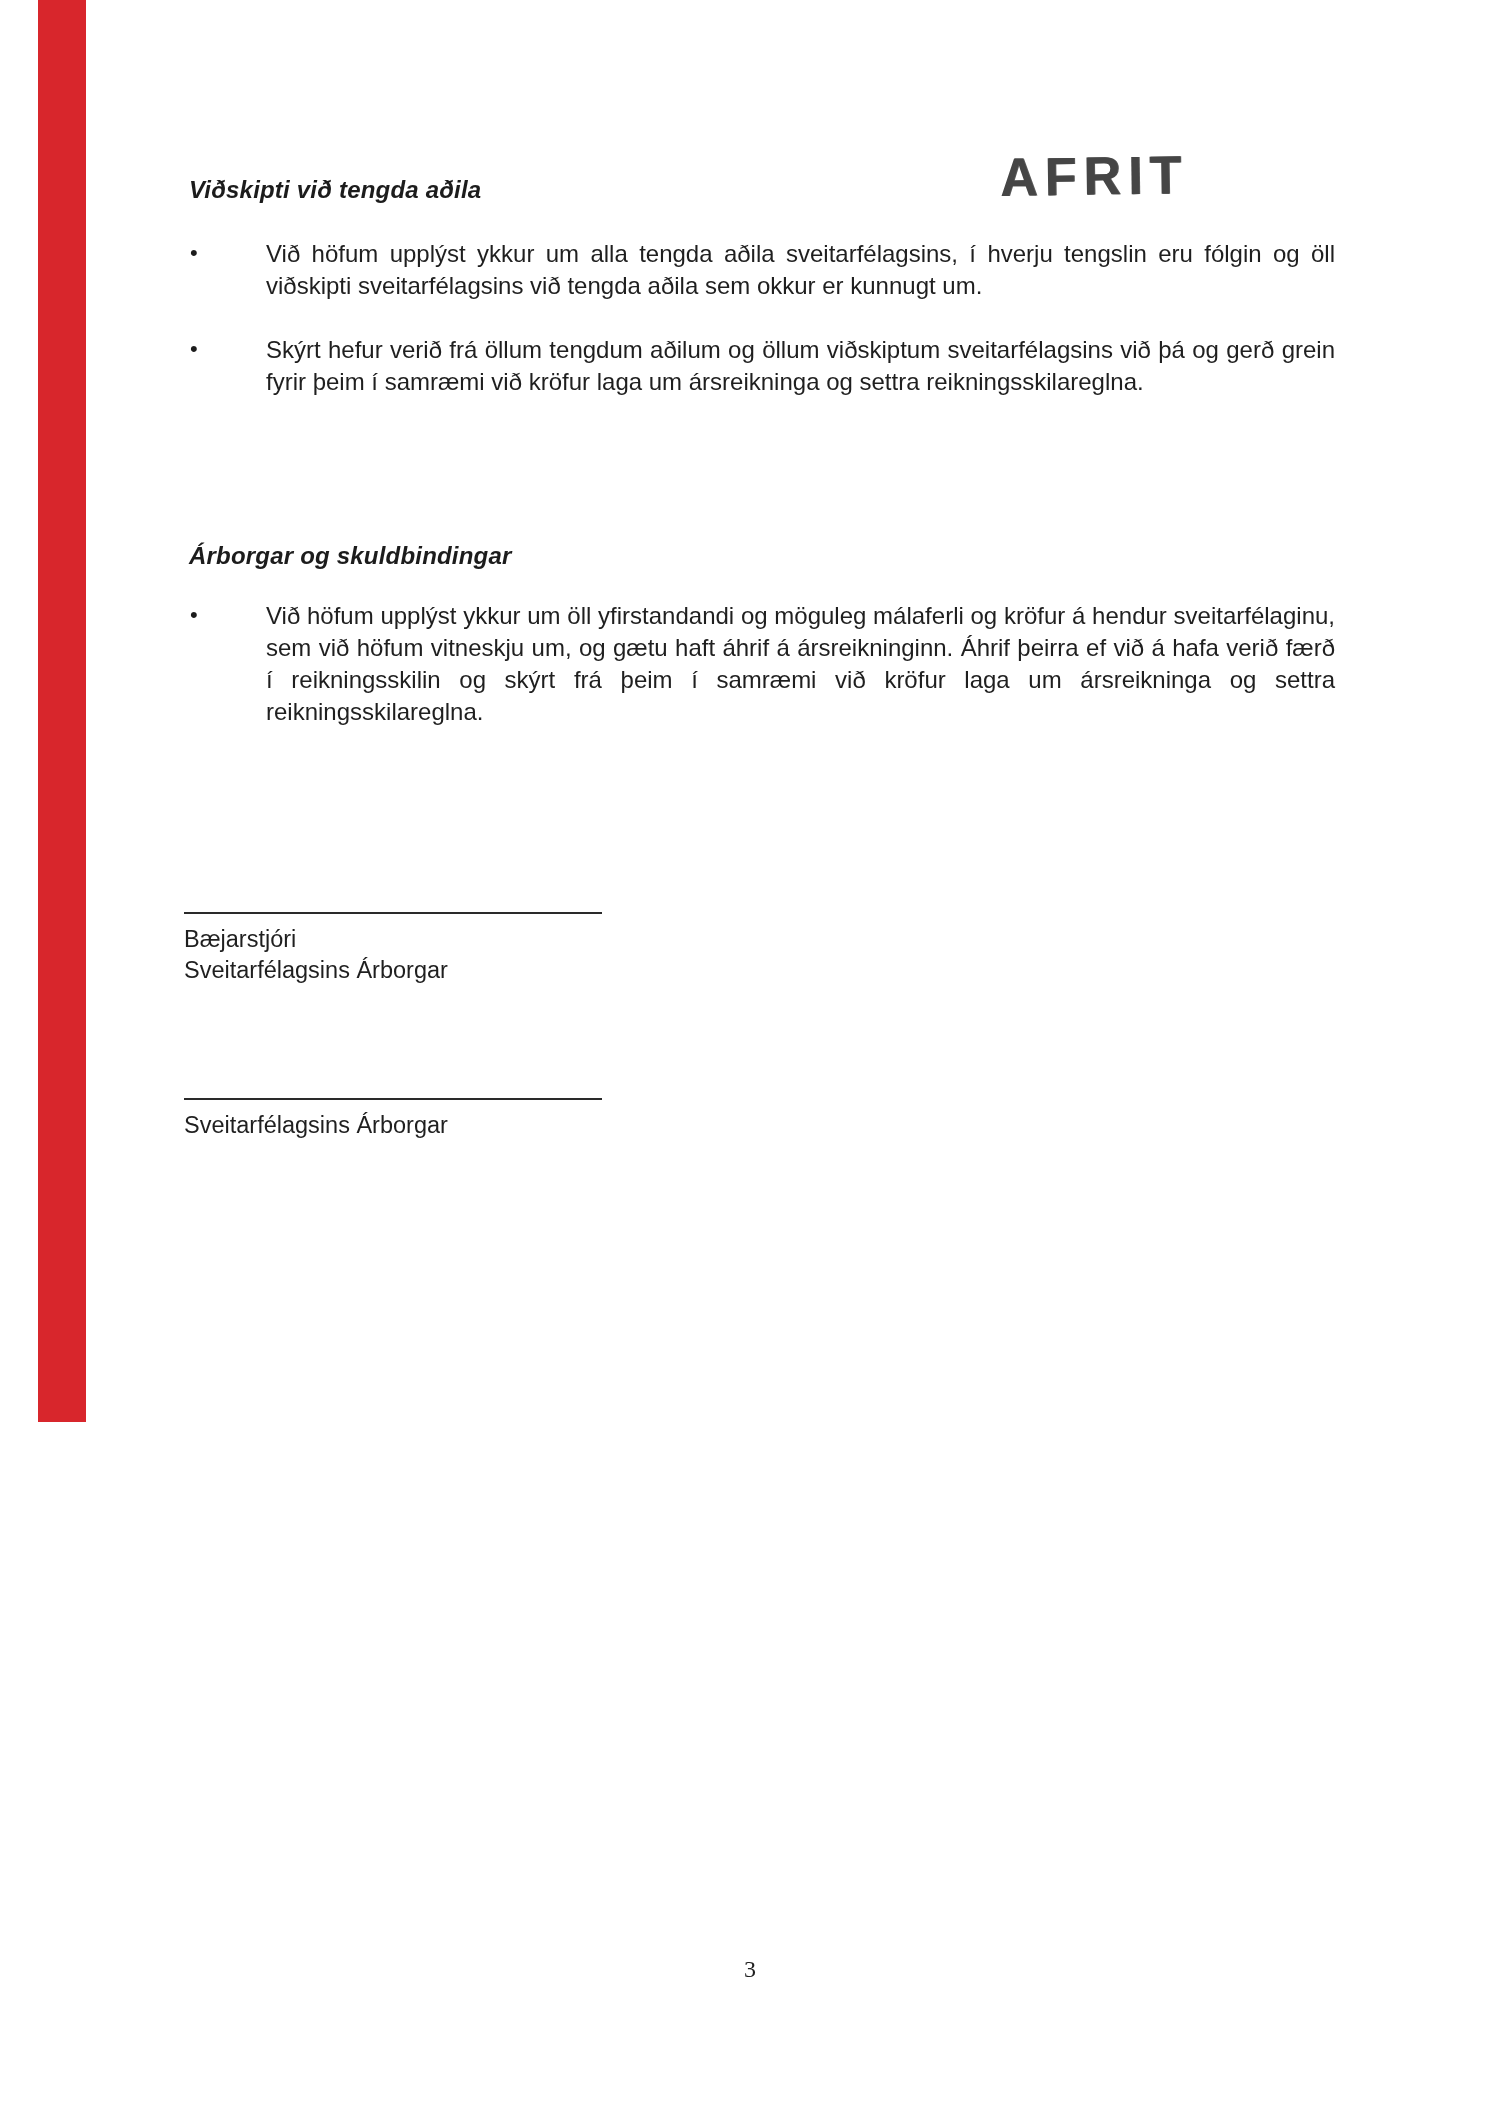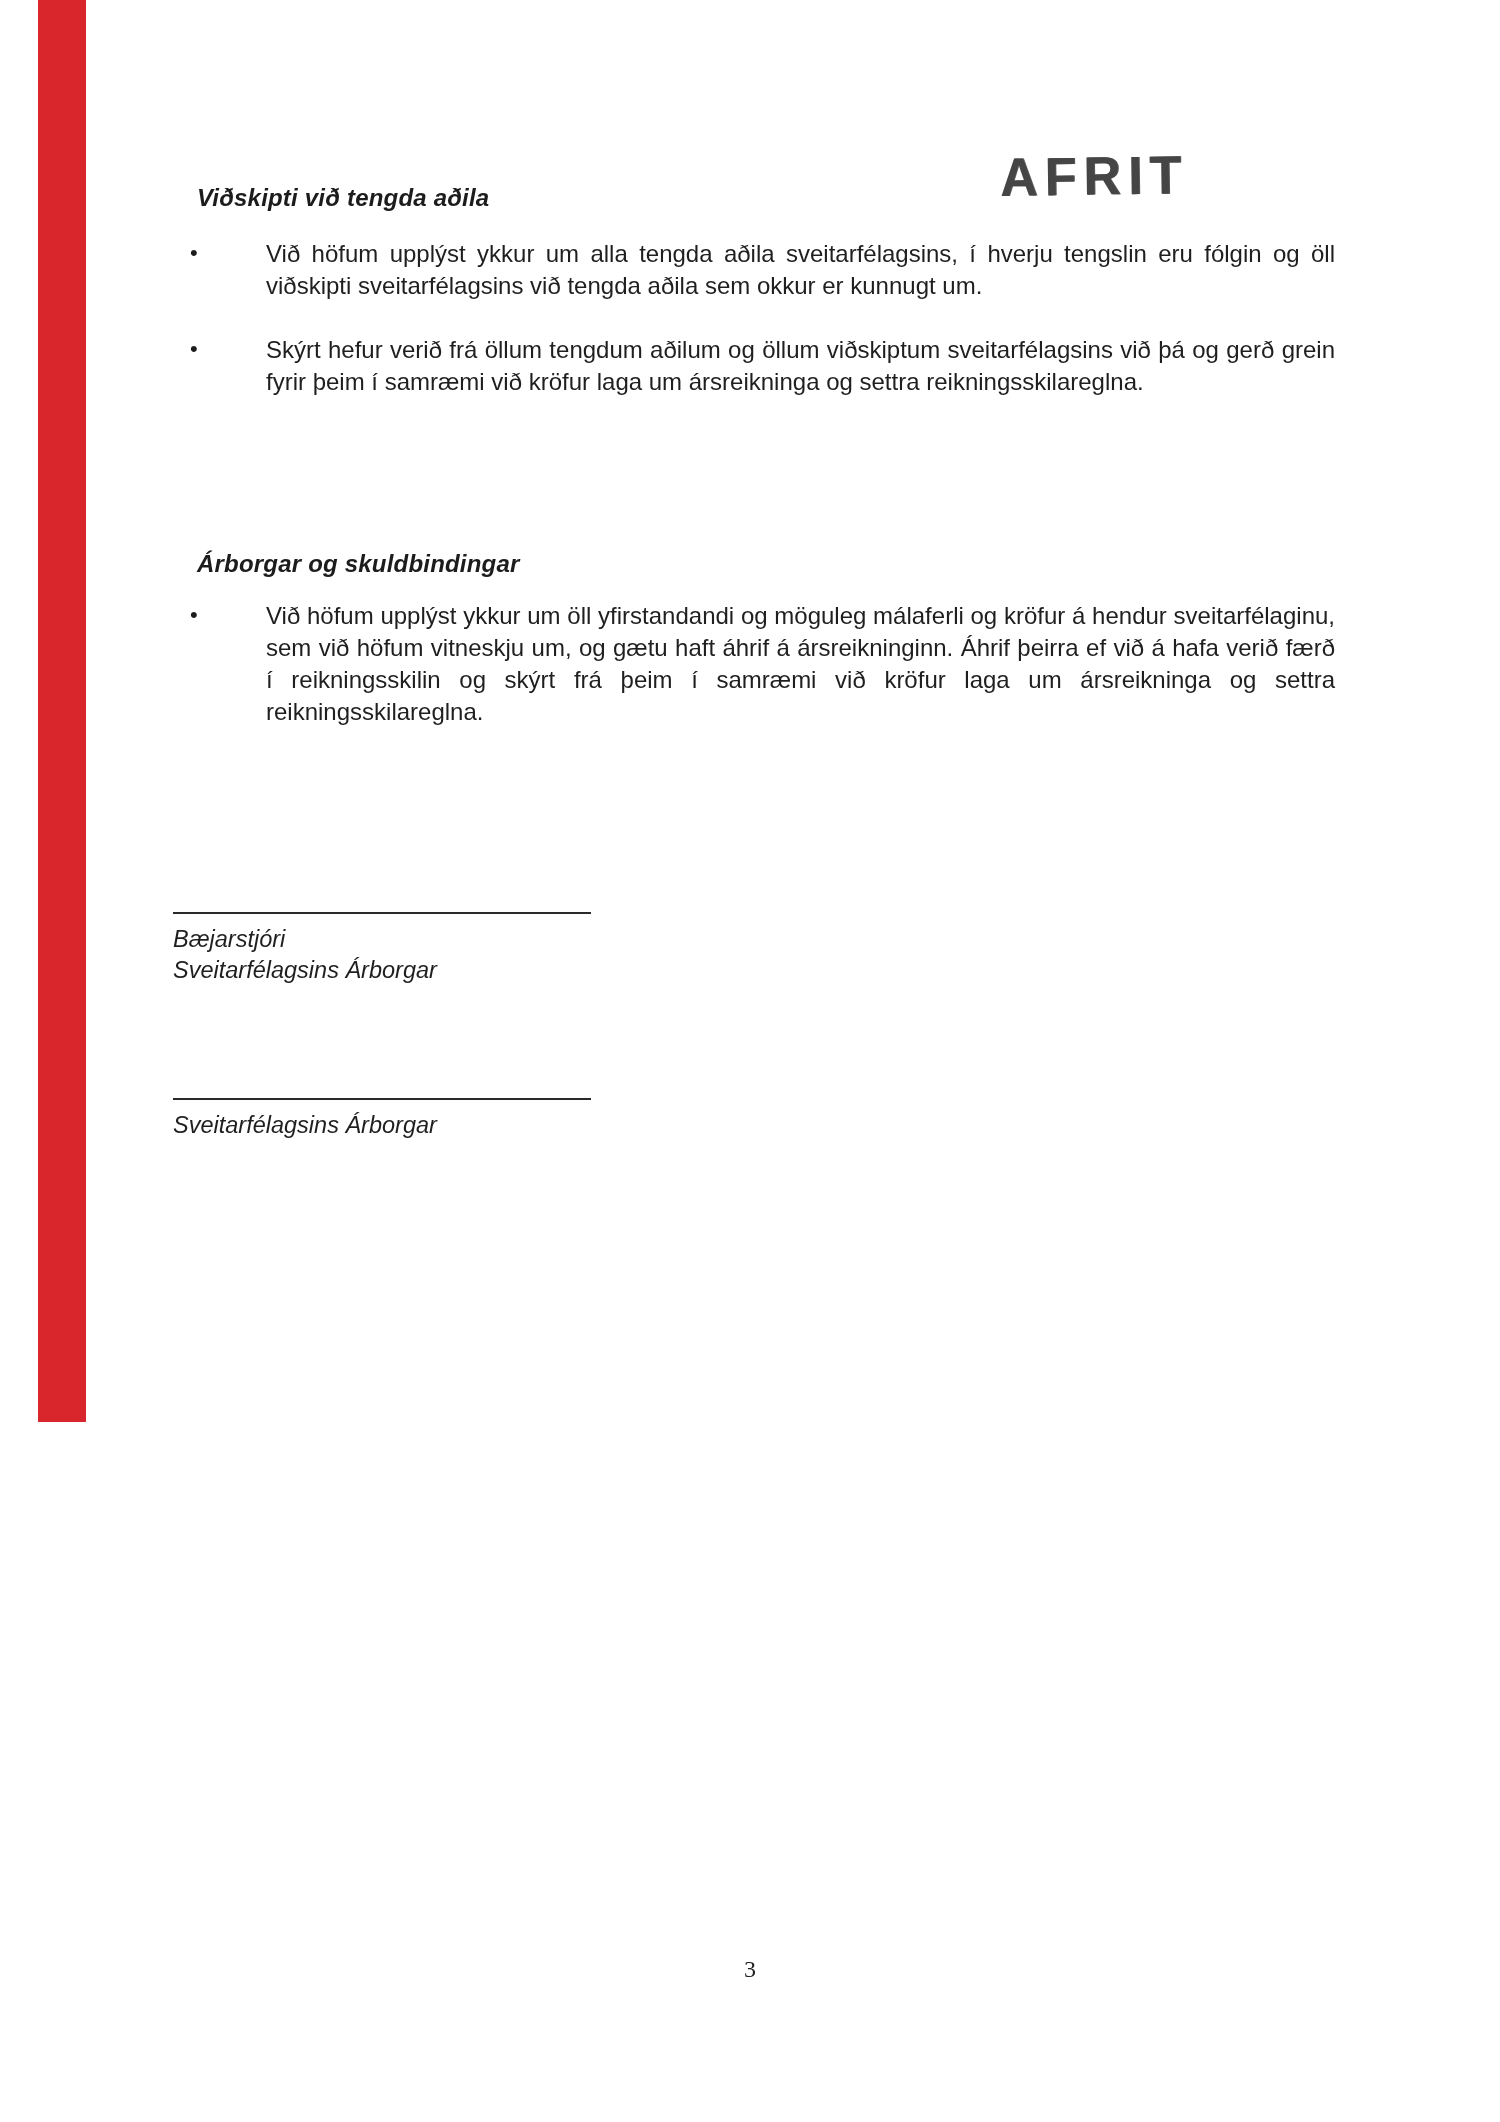--- a/index.html
+++ b/index.html
@@ -33,21 +33,21 @@
     font-weight: 800;
     letter-spacing: 7px;
     color: #454545;
     transform: rotate(-0.8deg) scaleY(1.04);
     text-shadow: 1px 0 0 #5a5a5a;
     font-family: "Liberation Sans", sans-serif;
   }
   .section-heading {
     position: absolute;
     left: 185px;
-    margin: 12px;
+    margin: 4px;
     font-size: 24px;
     font-weight: bold;
     font-style: italic;
     color: #1c1c1c;
     letter-spacing: 0.2px;
   }
   .heading-1 { top: 172px; }
   .heading-2 { top: 538px; }
   .bullet-item {
     position: absolute;
@@ -66,23 +66,22 @@
   }
   .bullet-text {
     margin: 0 0 0 76px;
     font-size: 24px;
     line-height: 32px;
     text-align: justify;
     color: #1f1f1f;
   }
   .sig-block {
     position: absolute;
-    left: 173px;
+    left: 184px;
     width: 430px;
-    font-style: italic;
   }
   .sig-1 { top: 912px; }
   .sig-2 { top: 1098px; }
   .sig-line {
     border: none;
     border-top: 2px solid #2a2a2a;
     width: 418px;
     margin: 0 0 10px 0;
   }
   .sig-title, .sig-org {

